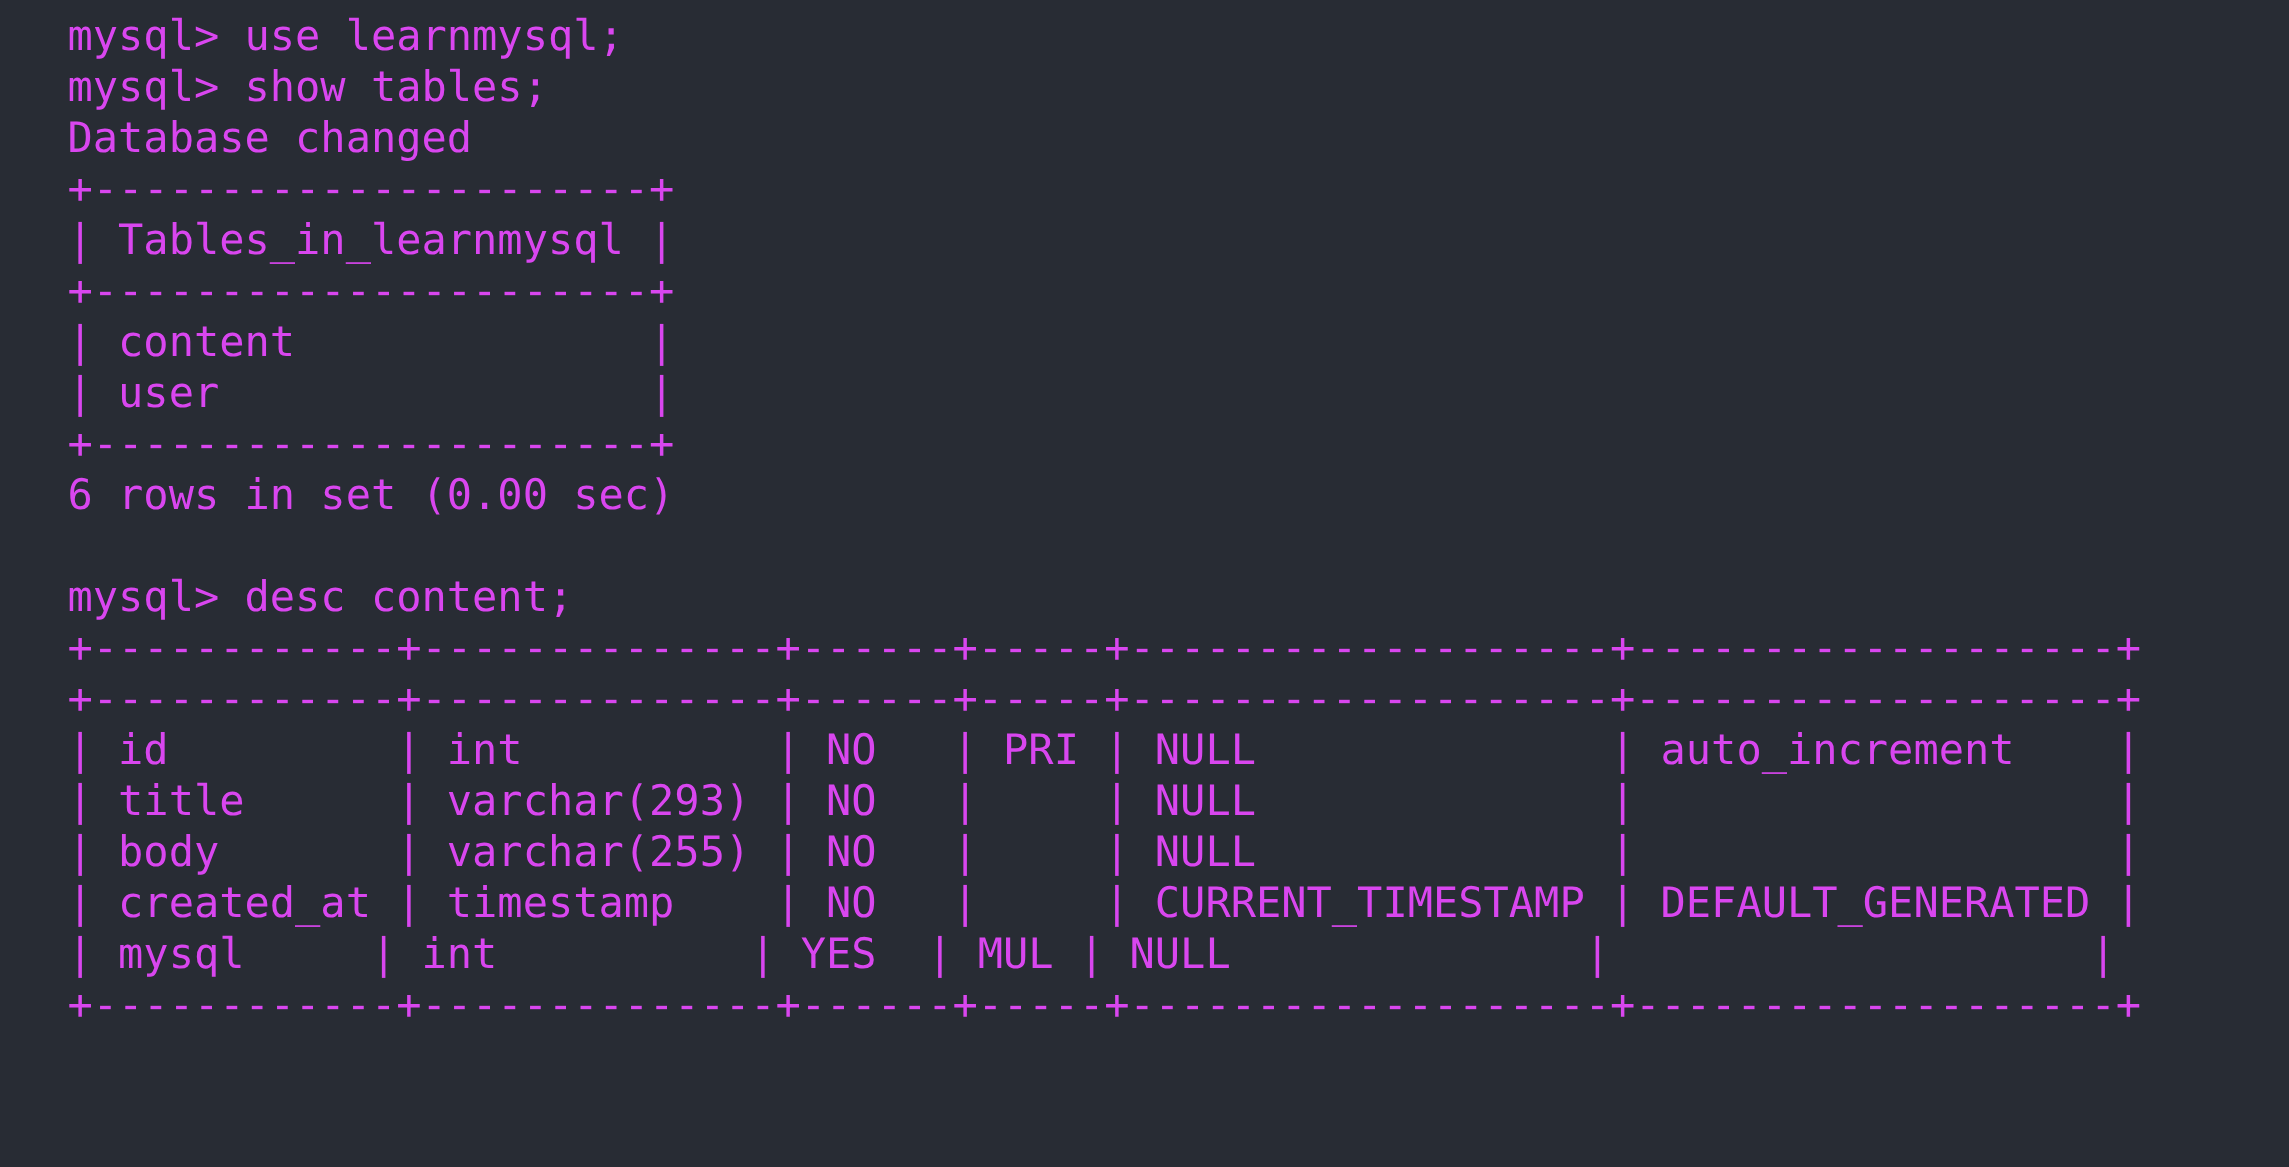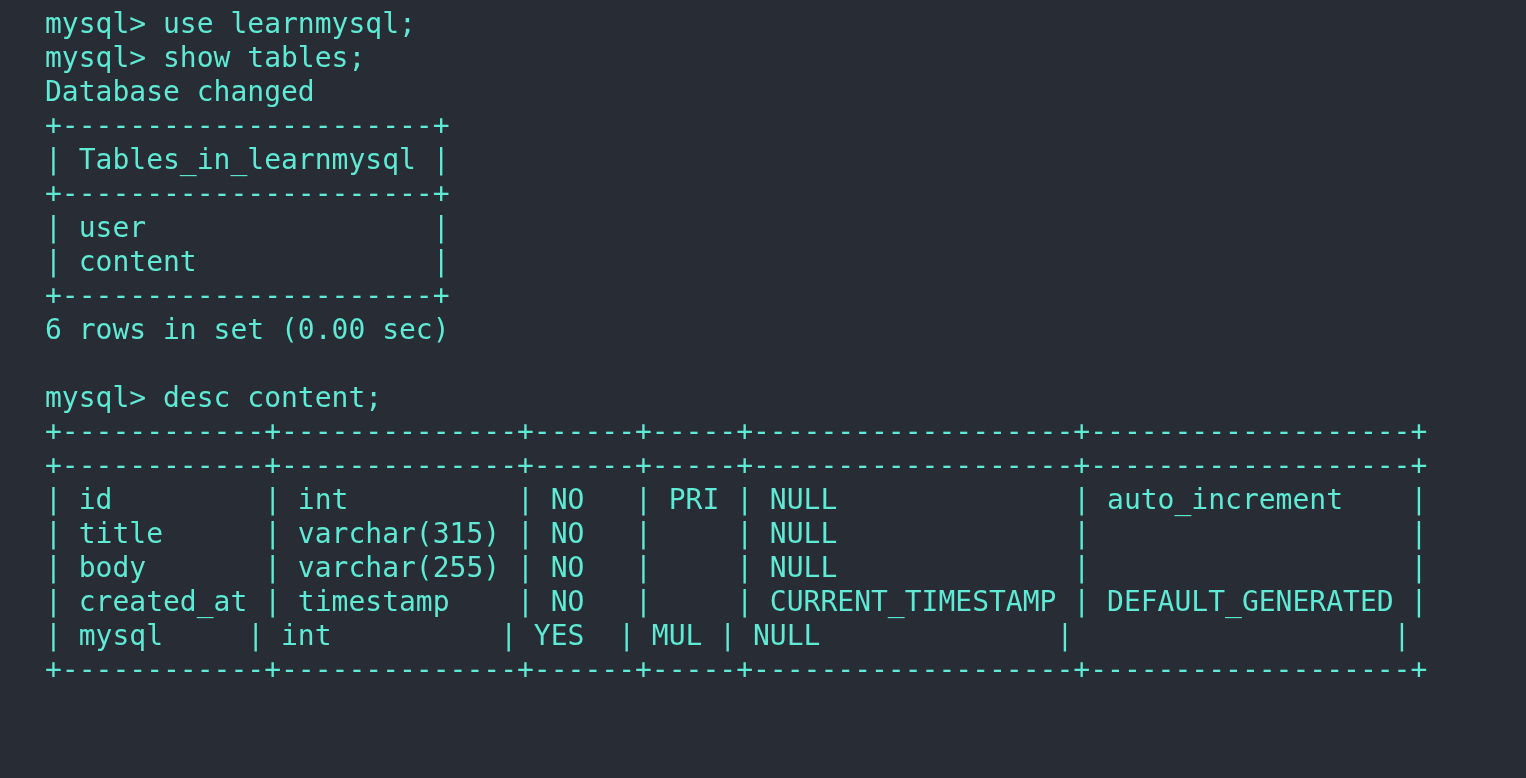--- a/index.html
+++ b/index.html
@@ -13,44 +13,44 @@
     overflow: hidden;
   }
   .terminal {
     box-sizing: border-box;
     width: 100%;
     height: 100%;
     padding: 7px 20px 0 45px;
     font-family: "DejaVu Sans Mono", "Liberation Mono", monospace;
     font-size: 28px;
     line-height: 34px;
-    color: #5eead4;
+    color: #d946ef;
   }
   .line {
     white-space: pre;
     min-height: 34px;
   }
 </style>
 </head>
 <body>
 
 <div class="terminal">
   <div class="line">mysql&gt; use learnmysql;</div>
   <div class="line">mysql&gt; show tables;</div>
   <div class="line">Database changed</div>
   <div class="line">+----------------------+</div>
   <div class="line">| Tables_in_learnmysql |</div>
   <div class="line">+----------------------+</div>
+  <div class="line">| content              |</div>
   <div class="line">| user                 |</div>
-  <div class="line">| content              |</div>
   <div class="line">+----------------------+</div>
   <div class="line">6 rows in set (0.00 sec)</div>
   <div class="line"></div>
   <div class="line">mysql&gt; desc content;</div>
   <div class="line">+------------+--------------+------+-----+-------------------+-------------------+</div>
   <div class="line">+------------+--------------+------+-----+-------------------+-------------------+</div>
   <div class="line">| id         | int          | NO   | PRI | NULL              | auto_increment    |</div>
-  <div class="line">| title      | varchar(315) | NO   |     | NULL              |                   |</div>
+  <div class="line">| title      | varchar(293) | NO   |     | NULL              |                   |</div>
   <div class="line">| body       | varchar(255) | NO   |     | NULL              |                   |</div>
   <div class="line">| created_at | timestamp    | NO   |     | CURRENT_TIMESTAMP | DEFAULT_GENERATED |</div>
   <div class="line">| mysql     | int          | YES  | MUL | NULL              |                   |</div>
   <div class="line">+------------+--------------+------+-----+-------------------+-------------------+</div>
 </div>
 
 </body></html>

